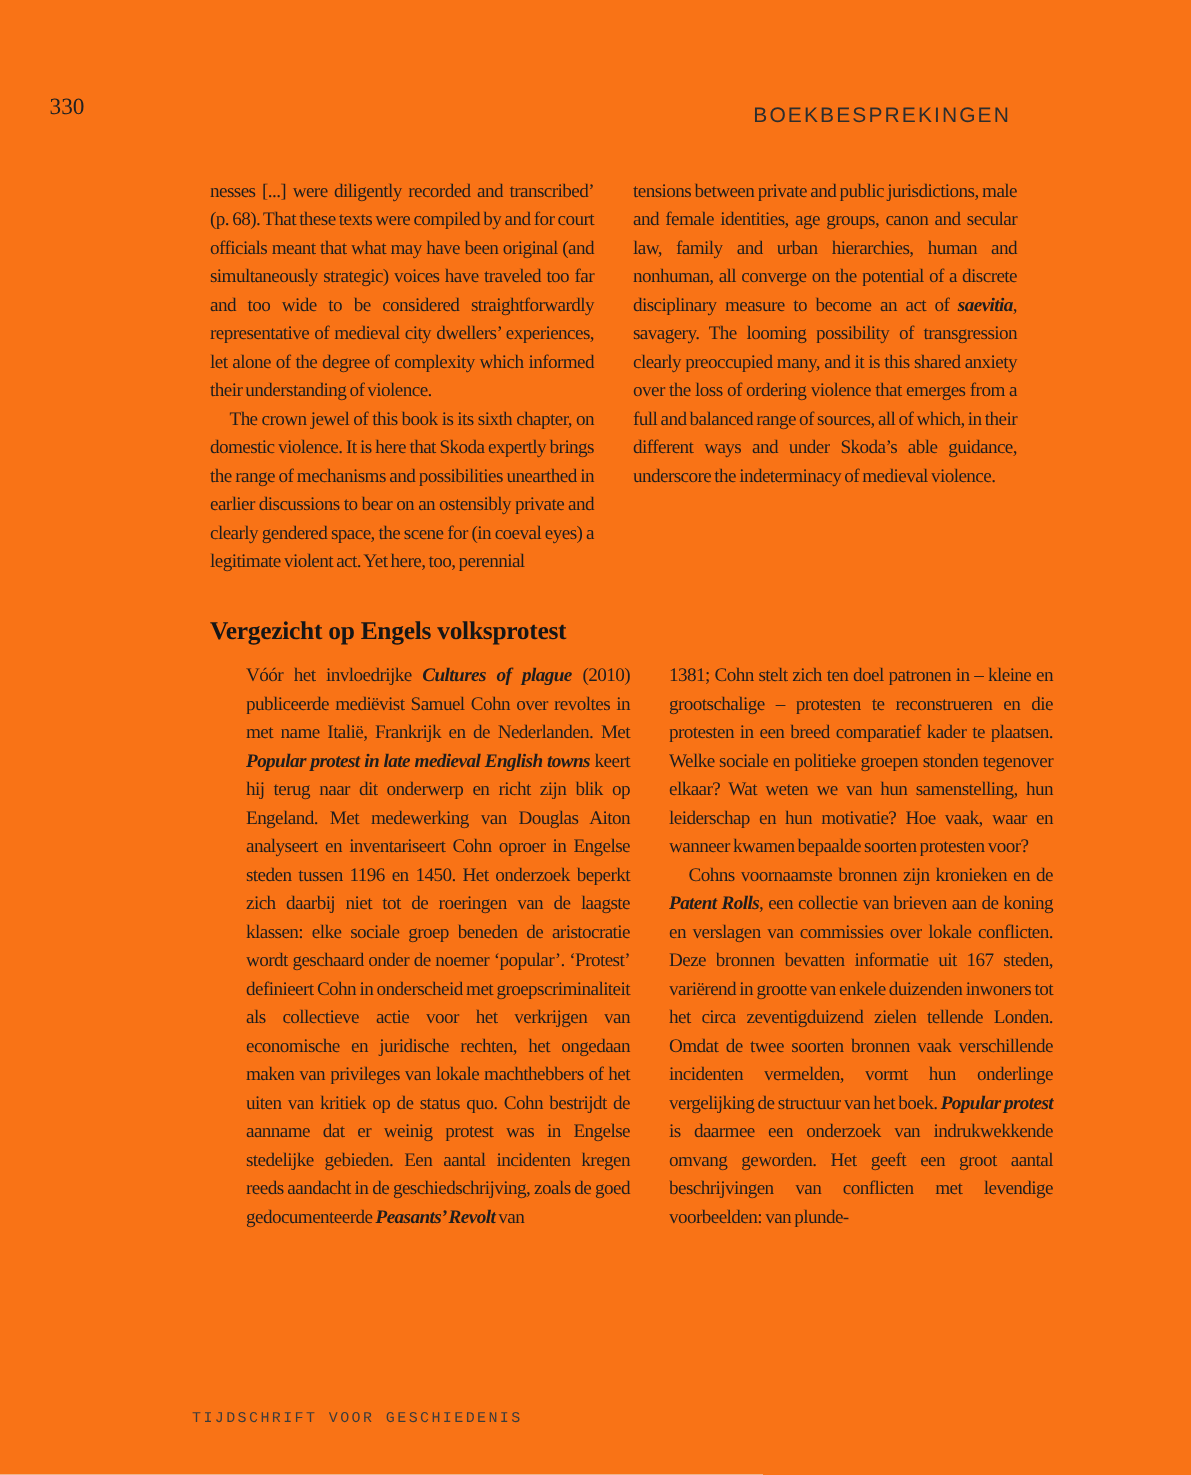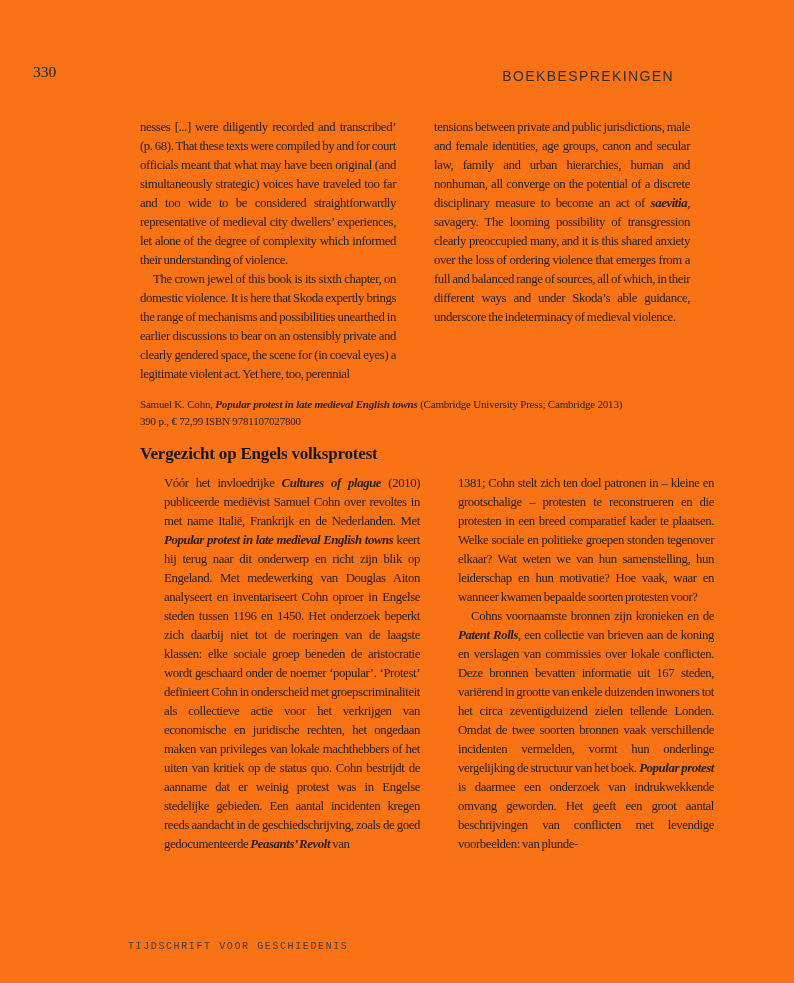--- a/index.html
+++ b/index.html
@@ -30,21 +30,21 @@
     color: #2e2e2e;
   }
   .content {
     position: absolute;
     top: 118px;
     left: 140px;
     width: 534px;
   }
   .review {
     display: flex;
-    gap: 38px;
+    gap: 26px;
   }
   .col {
     width: 256px;
     flex: 0 0 256px;
   }
   .para {
     margin: 0;
     text-align: justify;
     font-size: 12.8px;
     line-height: 19px;
@@ -69,21 +69,21 @@
   .biblio { margin-top: 12px; }
   .biblio .para {
     text-align: left;
     font-size: 11px;
     line-height: 16.5px;
     letter-spacing: -0.2px;
     word-spacing: normal;
     color: #222222;
   }
   .review-title {
-    margin: 15px 0 0 0;
+    margin: 27px 0 0 0;
     font-size: 17px;
     font-weight: bold;
     letter-spacing: -0.2px;
     color: #161616;
   }
   .review-2 { margin-top: 10px; margin-left: 24px; }
   .page-footer {
     position: absolute;
     top: 941px;
     left: 128px;
@@ -108,24 +108,20 @@
       <div class="col">
           <p class="para"><span>nesses [...] were diligently recorded and transcribed’ (p. 68). That these texts were compiled by and for court officials meant that what may have been original (and simultaneously strategic) voices have traveled too far and too wide to be considered straightforwardly representative of medieval city dwellers’ experiences, let alone of the degree of complexity which informed their understanding of violence.</span></p>
           <p class="para indent"><span>The crown jewel of this book is its sixth chapter, on domestic violence. It is here that Skoda expertly brings the range of mechanisms and possibilities unearthed in earlier discussions to bear on an ostensibly private and clearly gendered space, the scene for (in coeval eyes) a legitimate violent act. Yet here, too, perennial</span></p>
         </div>
       <div class="col">
           <p class="para"><span>tensions between private and public jurisdictions, male and female identities, age groups, canon and secular law, family and urban hierarchies, human and nonhuman, all converge on the potential of a discrete disciplinary measure to become an act of </span><span class="it">saevitia</span><span>, savagery. The looming possibility of transgression clearly preoccupied many, and it is this shared anxiety over the loss of ordering violence that emerges from a full and balanced range of sources, all of which, in their different ways and under Skoda’s able guidance, underscore the indeterminacy of medieval violence.</span></p>
         </div>
     </section>
 
 
-    <div class="biblio">
-        <p class="para"><span>Samuel K. Cohn, </span><span class="it">Popular protest in late medieval English towns</span><span> (Cambridge University Press; Cambridge 2013)</span></p>
-        <p class="para"><span>390 p., € 72,99 ISBN 9781107027800</span></p>
-      </div>
 
     <h1 class="review-title">Vergezicht op Engels volksprotest</h1>
 
     <section class="review review-2">
       <div class="col">
           <p class="para"><span>Vóór het invloedrijke </span><span class="it">Cultures of plague</span><span> (2010) publiceerde mediëvist Samuel Cohn over revoltes in met name Italië, Frankrijk en de Nederlanden. Met </span><span class="it">Popular protest in late medieval English towns</span><span> keert hij terug naar dit onderwerp en richt zijn blik op Engeland. Met medewerking van Douglas Aiton analyseert en inventariseert Cohn oproer in Engelse steden tussen 1196 en 1450. Het onderzoek beperkt zich daarbij niet tot de roeringen van de laagste klassen: elke sociale groep beneden de aristocratie wordt geschaard onder de noemer ‘popular’. ‘Protest’ definieert Cohn in onderscheid met groepscriminaliteit als collectieve actie voor het verkrijgen van economische en juridische rechten, het ongedaan maken van privileges van lokale machthebbers of het uiten van kritiek op de status quo. Cohn bestrijdt de aanname dat er weinig protest was in Engelse stedelijke gebieden. Een aantal incidenten kregen reeds aandacht in de geschiedschrijving, zoals de goed gedocumenteerde </span><span class="it">Peasants’ Revolt</span><span> van</span></p>
         </div>
       <div class="col">
           <p class="para"><span>1381; Cohn stelt zich ten doel patronen in – kleine en grootschalige – protesten te reconstrueren en die protesten in een breed comparatief kader te plaatsen. Welke sociale en politieke groepen stonden tegenover elkaar? Wat weten we van hun samenstelling, hun leiderschap en hun motivatie? Hoe vaak, waar en wanneer kwamen bepaalde soorten protesten voor?</span></p>
           <p class="para indent"><span>Cohns voornaamste bronnen zijn kronieken en de </span><span class="it">Patent Rolls</span><span>, een collectie van brieven aan de koning en verslagen van commissies over lokale conflicten. Deze bronnen bevatten informatie uit 167 steden, variërend in grootte van enkele duizenden inwoners tot het circa zeventigduizend zielen tellende Londen. Omdat de twee soorten bronnen vaak verschillende incidenten vermelden, vormt hun onderlinge vergelijking de structuur van het boek. </span><span class="it">Popular protest</span><span> is daarmee een onderzoek van indrukwekkende omvang geworden. Het geeft een groot aantal beschrijvingen van conflicten met levendige voorbeelden: van plunde-</span></p>

